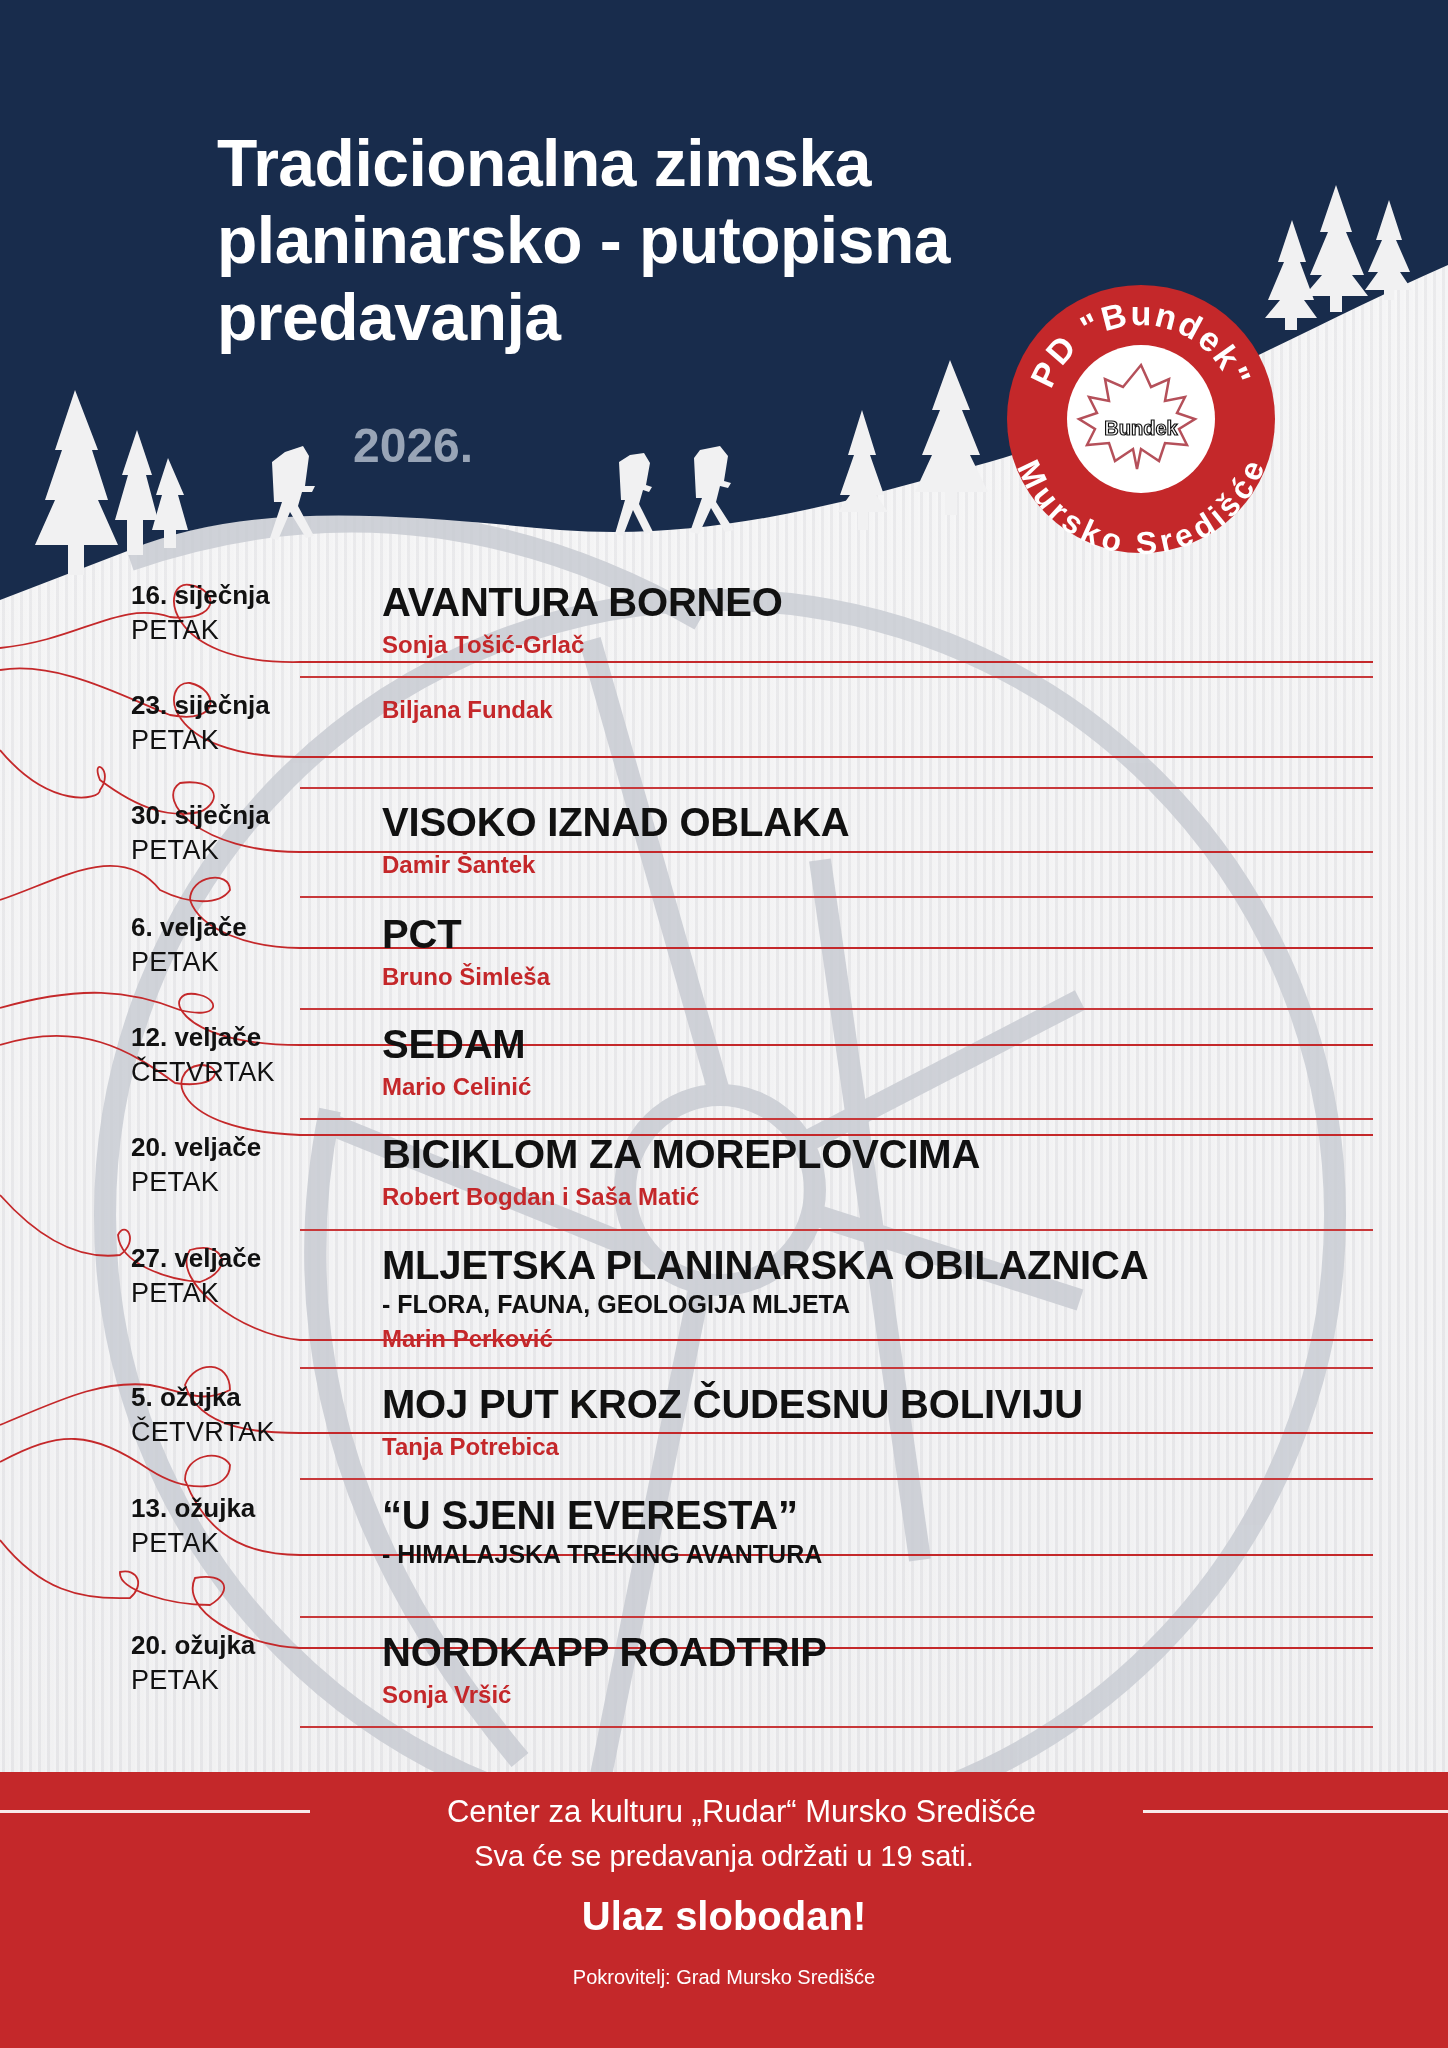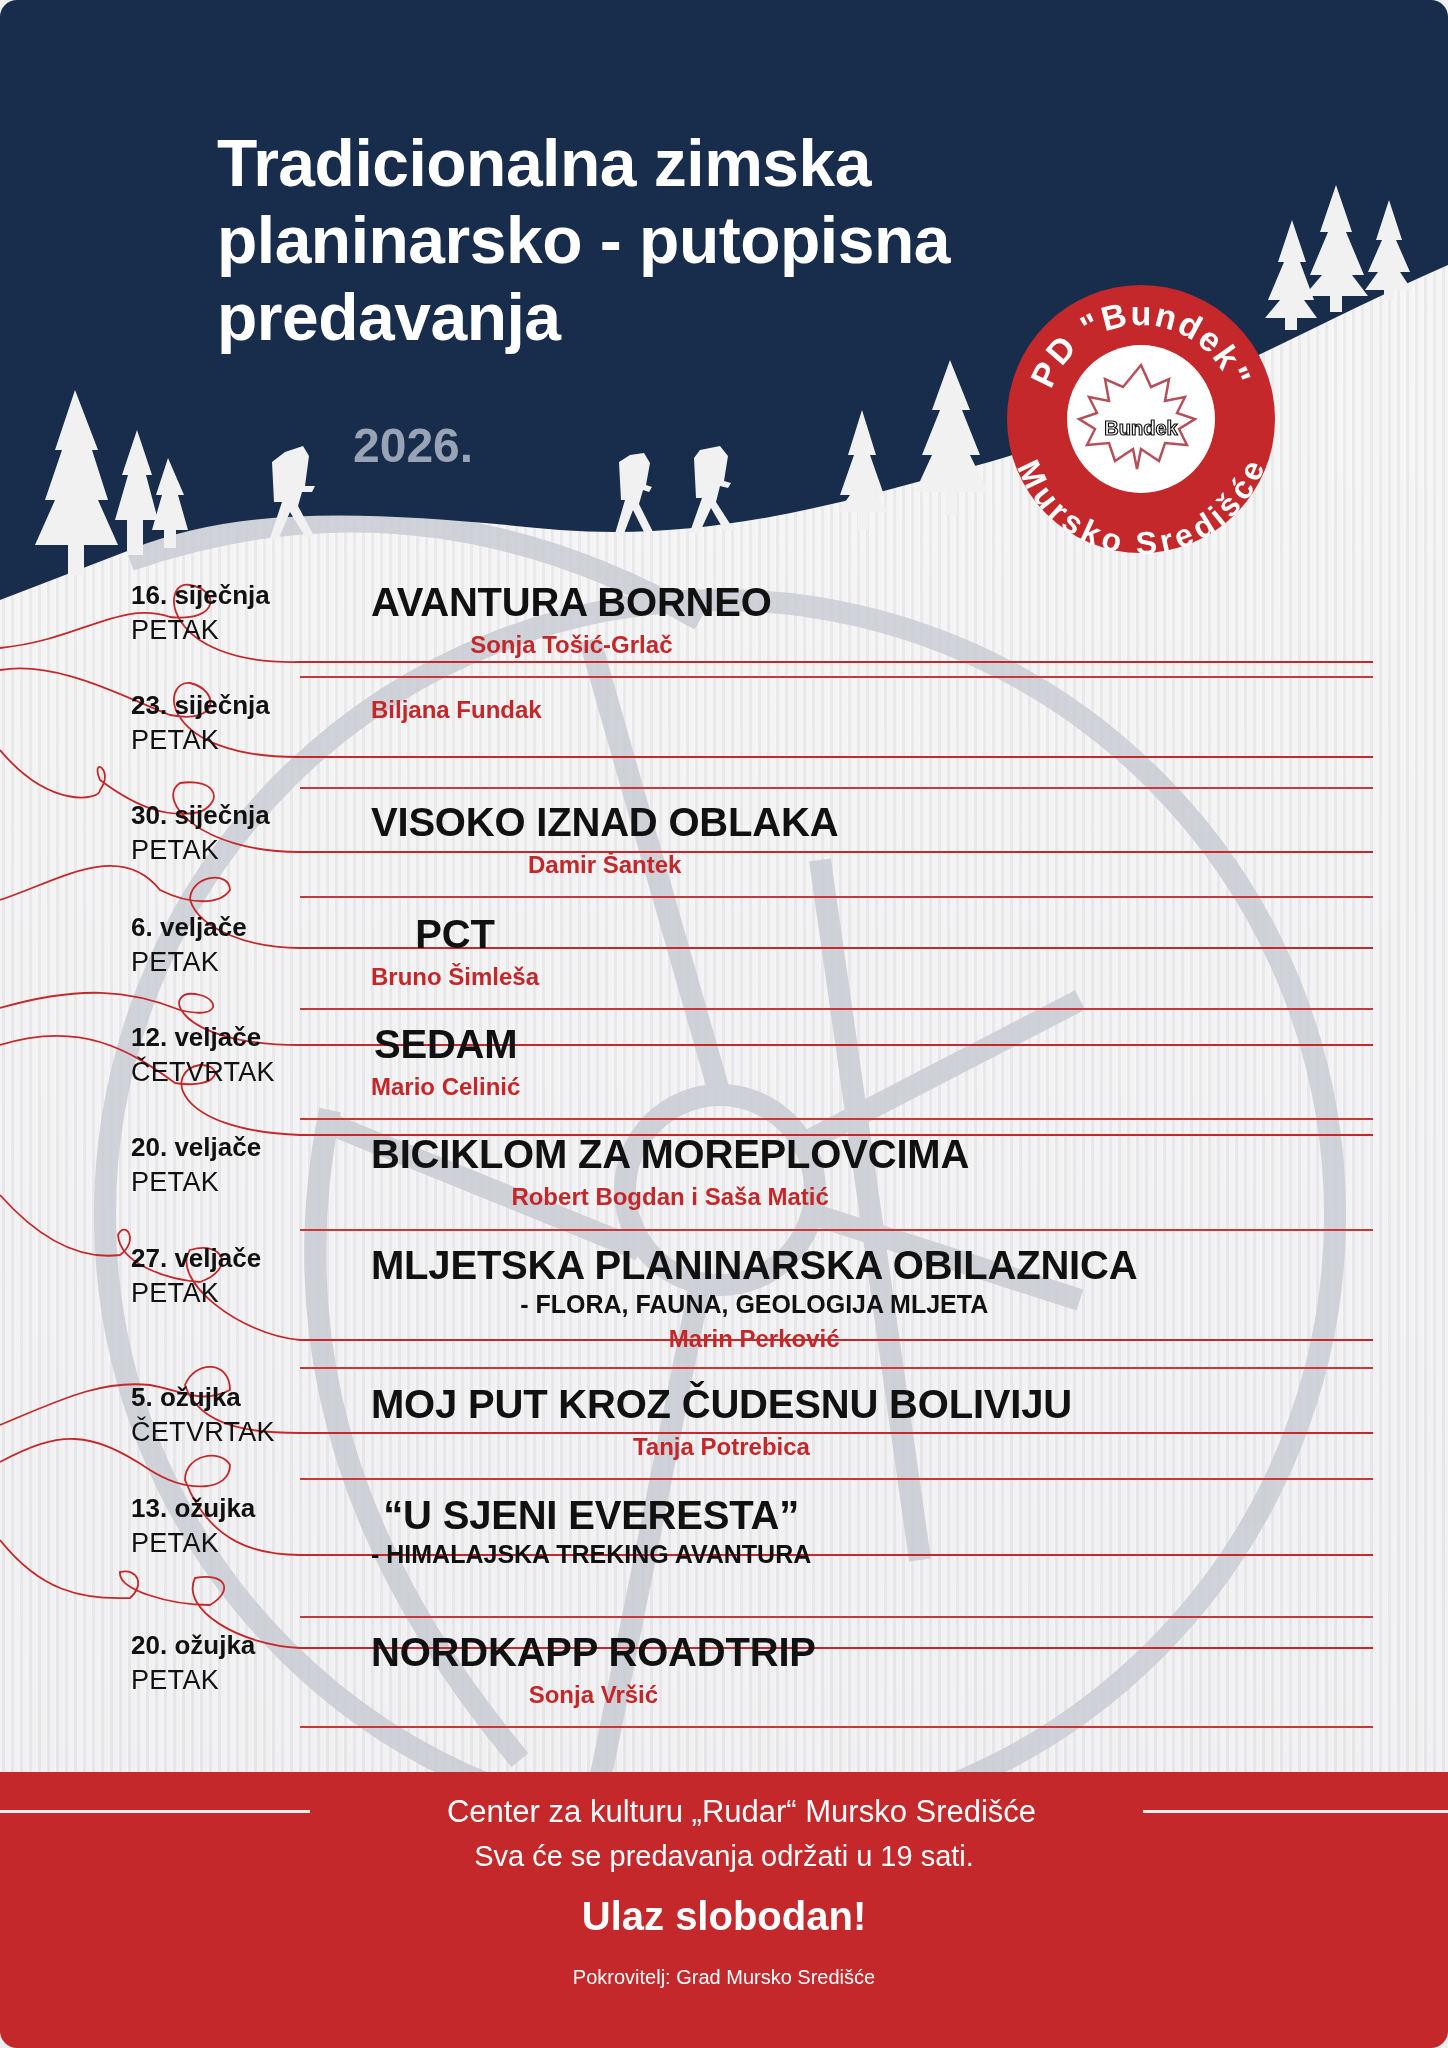--- a/index.html
+++ b/index.html
@@ -1,34 +1,34 @@
 <!DOCTYPE html>
 <html><head>
 <meta charset="utf-8">
 <style>
   html, body { margin:0; padding:0; }
   body { width:1448px; height:2048px; position:relative; overflow:hidden;
     font-family:"Liberation Sans", sans-serif; background:#efeff0; }
   .poster { position:absolute; left:0; top:0; width:1448px; height:2048px; overflow:hidden;
     background:
       repeating-linear-gradient(90deg, rgba(255,255,255,0.35) 0 2px, rgba(200,200,205,0.18) 2px 5px, rgba(255,255,255,0.25) 5px 9px),
-      linear-gradient(#f3f3f4,#ebebed); border-radius: 17px; }
+      linear-gradient(#f3f3f4,#ebebed); }
   .scene { position:absolute; left:0; top:0; width:1448px; height:620px; }
   .title { position:absolute; left:217px; top:125px; color:#fff; font-weight:bold;
     font-size:66px; line-height:77px; letter-spacing:-0.5px; margin:0; }
   .title span { display:block; }
   .year { position:absolute; left:353px; top:418px; color:#98a4b6; font-weight:bold; font-size:48px; }
   .logo { position:absolute; left:1005px; top:283px; width:272px; height:272px; }
   .watermark { position:absolute; left:0; top:0; width:1448px; height:2048px; pointer-events:none; }
   .row { position:absolute; left:0; width:1448px; }
   .date { position:absolute; right:1117px; text-align:left; width:200px; }
   .date .d { font-size:26px; font-weight:bold; color:#111; white-space:nowrap; }
   .date .num { position:relative; }
   .date .day { font-size:27px; color:#111; margin-top:4px; letter-spacing:0.3px; }
-  .info { position:absolute; left:371px;text-align:center; }
+  .info { position:absolute; left:382px; }
   .info .t { font-size:40px; font-weight:bold; color:#111; white-space:nowrap; letter-spacing:-0.2px; }
   .info .s { font-size:25px; font-weight:bold; color:#111; margin-top:2px; white-space:nowrap; }
   .info .a { font-size:24px; font-weight:bold; color:#c4272a; margin-top:6px; white-space:nowrap; }
   .sep { position:absolute; left:300px; width:1073px; height:2px; background:#c8383a; }
   .footer { position:absolute; left:0; top:1772px; width:1448px; height:276px; background:#c4282a; color:#fff; text-align:center; }
   .footer .line { position:absolute; top:38px; height:3px; background:#fff; opacity:0.9; }
   .footer .f1 { position:absolute; left:0; right:0; top:22px; font-size:31px;padding-left:35px; }
   .footer .f2 { position:absolute; left:0; right:0; top:68px; font-size:29px; }
   .footer .f3 { position:absolute; left:0; right:0; top:122px; font-size:40px; font-weight:bold; }
   .footer .f4 { position:absolute; left:0; right:0; top:194px; font-size:20px; }

